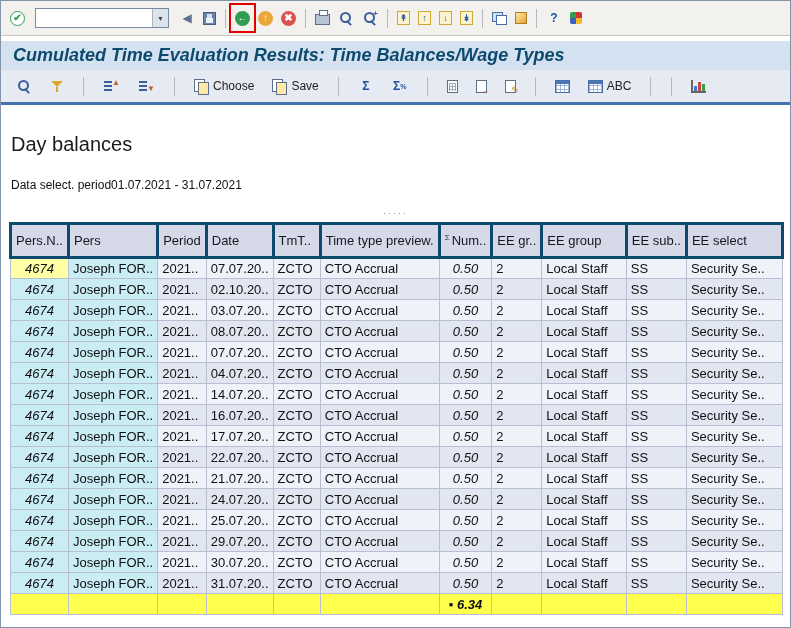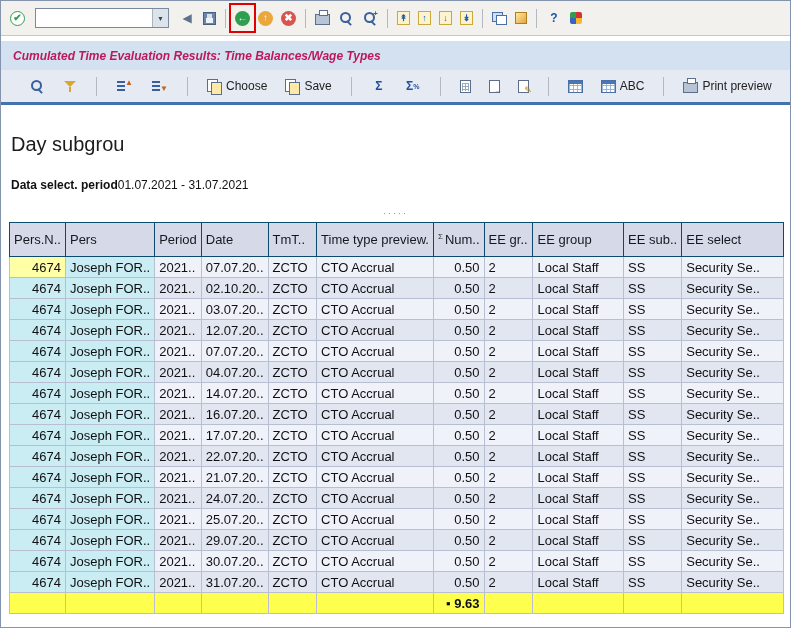--- a/index.html
+++ b/index.html
@@ -81,46 +81,46 @@
   .ic-page { width: 13px; height: 14px; background: #fdf3cf; border: 1px solid #c9a93c; color: #1f5aa8; font-size: 9px; font-weight: bold; }
 
   .ic-chart { width: 15px; height: 13px; border-left: 2px solid #666; border-bottom: 2px solid #666;
     background-image: linear-gradient(#3a7ad0,#3a7ad0), linear-gradient(#d04040,#d04040), linear-gradient(#35a04a,#35a04a);
     background-size: 3px 5px, 3px 9px, 3px 7px;
     background-position: 1px 100%, 5px 100%, 9px 100%;
     background-repeat: no-repeat; }
 
   
   .title-bar { height: 29px; flex: 0 0 29px; background: #d4e1f0; display: flex; align-items: center; padding: 0 12px; margin-top: 5px; }
-  .title { font-size: 12px; font-weight: bold; font-style: italic; color: #be185d; white-space: nowrap; }
-
-  .app-toolbar { height: 32px; flex: 0 0 32px; background: #e6ebf3; display: flex; align-items: center; padding: 0 25px; gap: 12px; }
+  .title { font-size: 18px; font-weight: bold; font-style: italic; color: #0c4a6e; white-space: nowrap; }
+
+  .app-toolbar { height: 32px; flex: 0 0 32px; background: #e6ebf3; display: flex; align-items: center; padding: 0 12px; gap: 12px; }
   .blue-rule { height: 3px; flex: 0 0 3px; background: #4472b0; }
 
   
   .content { flex: 1; background: #fff; padding: 0 6px; overflow: hidden; }
   .report-heading { font-size: 20px; color: #1c1c1c; margin: 28px 0 0 4px; font-weight: 400; }
   .period-line { font-size: 12px; margin: 22px 0 0 4px; color: #111; }
-  .plabel { font-weight: bold; }
+  .plabel { font-weight: normal; }
   .splitter { text-align: center; color: #8a8a8a; font-size: 9px; letter-spacing: 2px; margin: 16px 0 4px; }
 
   
   table.alv { border-collapse: collapse; table-layout: fixed; font-size: 13px; margin: 2px 0 0 2px; border: 1px solid #8f96ad; }
   table.alv th {
     background: #d6dae8; color: #15181f; font-weight: normal; text-align: left;
-    padding: 0 4px; border: 1px solid #0c4a6e; height: 34px; overflow: hidden; white-space: nowrap;
+    padding: 0 4px; border: 3px solid #0c4a6e; height: 34px; overflow: hidden; white-space: nowrap;
   }
   table.alv td {
     padding: 0 4px; border: 1px solid #b9bfd2; height: 21px; overflow: hidden; white-space: nowrap;
     background: #f0f2f9; color: #101014;
   }
   table.alv tbody tr:nth-child(even) td { background: #e2e6f1; }
   table.alv tbody tr td.key { background: #c9edf3; }
   table.alv tbody tr td.cursor { background: #ffffa6; }
-  table.alv td.num, table.alv th.num { text-align: right; }
+  table.alv td.num, table.alv th.num { text-align: center; font-style: italic; }
   table.alv tbody tr.total-row td { background: #ffff4d; font-weight: bold; }
   .sum-mark { font-size: 8px; vertical-align: top; margin-right: 2px; color: #333; }
 </style>
 </head>
 <body>
 
 <div class="window">
   <div class="sys-toolbar">
       <button type="button" class="tbtn">
         <span class="ic ic-circle" style="color: rgb(47, 158, 79); background: rgb(255, 255, 255); border: 1px solid rgb(47, 158, 79);">✔</span>
@@ -230,33 +230,29 @@
       </button>
       <span class="tsep"></span>
       <button type="button" class="tbtn">
         <span class="ic ic-grid"></span>
       </button>
       <button type="button" class="tbtn">
         <span class="ic ic-grid"></span>
         <span class="tlabel">ABC</span>
       </button>
       <span class="tsep"></span>
-      <button type="button" class="tbtn">
-        <span class="ic ic-printermag"></span>
-        <span class="tlabel">Print preview</span>
-      </button>
       <span class="tsep"></span>
       <button type="button" class="tbtn">
         <span class="ic ic-chart"></span>
       </button>
     </div>
   <div class="blue-rule"></div>
 
   <div class="content">
-    <div class="report-heading">Day subgrou</div>
+    <div class="report-heading">Day balances</div>
     <div class="period-line"><span class="plabel">Data select. period</span><span class="pvalue">01.07.2021 - 31.07.2021</span></div>
     <div class="splitter">·····</div>
     <table class="alv">
         <colgroup>
           <col style="width: 52px;">
           <col style="width: 88px;">
           <col style="width: 42px;">
           <col style="width: 66px;">
           <col style="width: 49px;">
           <col style="width: 116px;">
@@ -318,21 +314,21 @@
             <td class="num">0.50</td>
             <td>2</td>
             <td>Local Staff</td>
             <td>SS</td>
             <td>Security Se..</td>
           </tr>
           <tr>
             <td class="num key">4674</td>
             <td class="key">Joseph FOR..</td>
             <td>2021..</td>
-            <td>12.07.20..</td>
+            <td>08.07.20..</td>
             <td>ZCTO</td>
             <td>CTO Accrual</td>
             <td class="num">0.50</td>
             <td>2</td>
             <td>Local Staff</td>
             <td>SS</td>
             <td>Security Se..</td>
           </tr>
           <tr>
             <td class="num key">4674</td>
@@ -490,21 +486,21 @@
             <td>SS</td>
             <td>Security Se..</td>
           </tr>
           <tr class="total-row">
             <td></td>
             <td></td>
             <td></td>
             <td></td>
             <td></td>
             <td></td>
-            <td class="num">▪ 9.63</td>
+            <td class="num">▪ 6.34</td>
             <td></td>
             <td></td>
             <td></td>
             <td></td>
           </tr>
         </tbody>
       </table>
   </div>
 </div>
 

